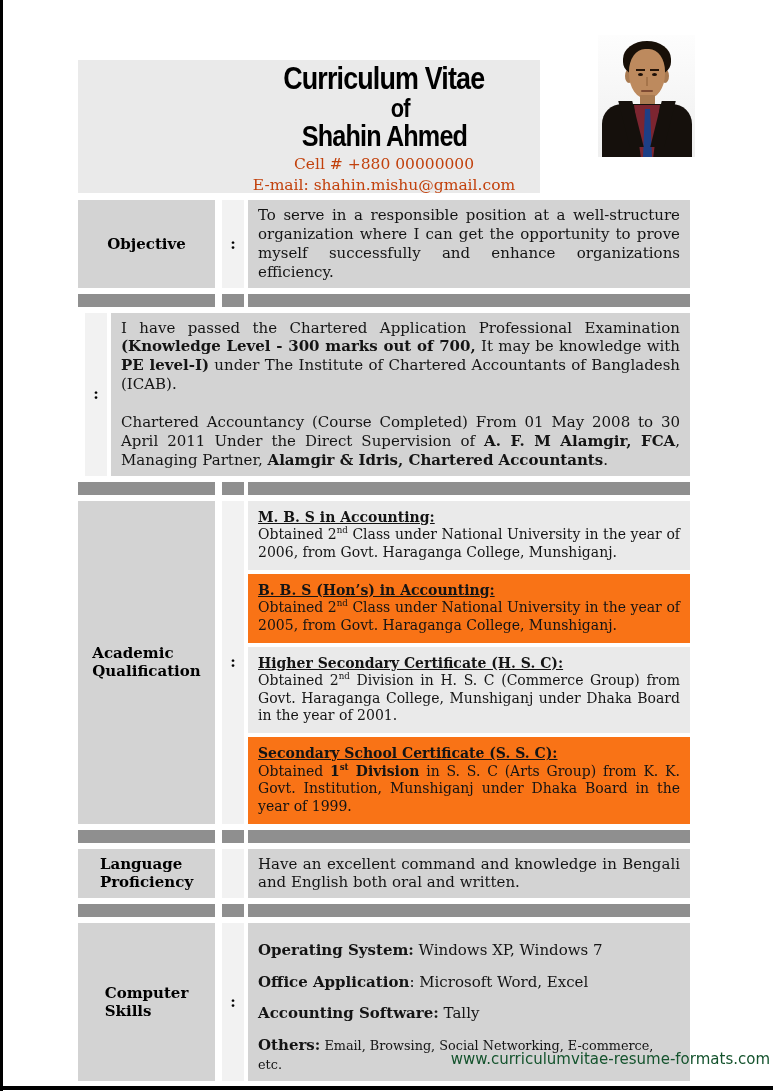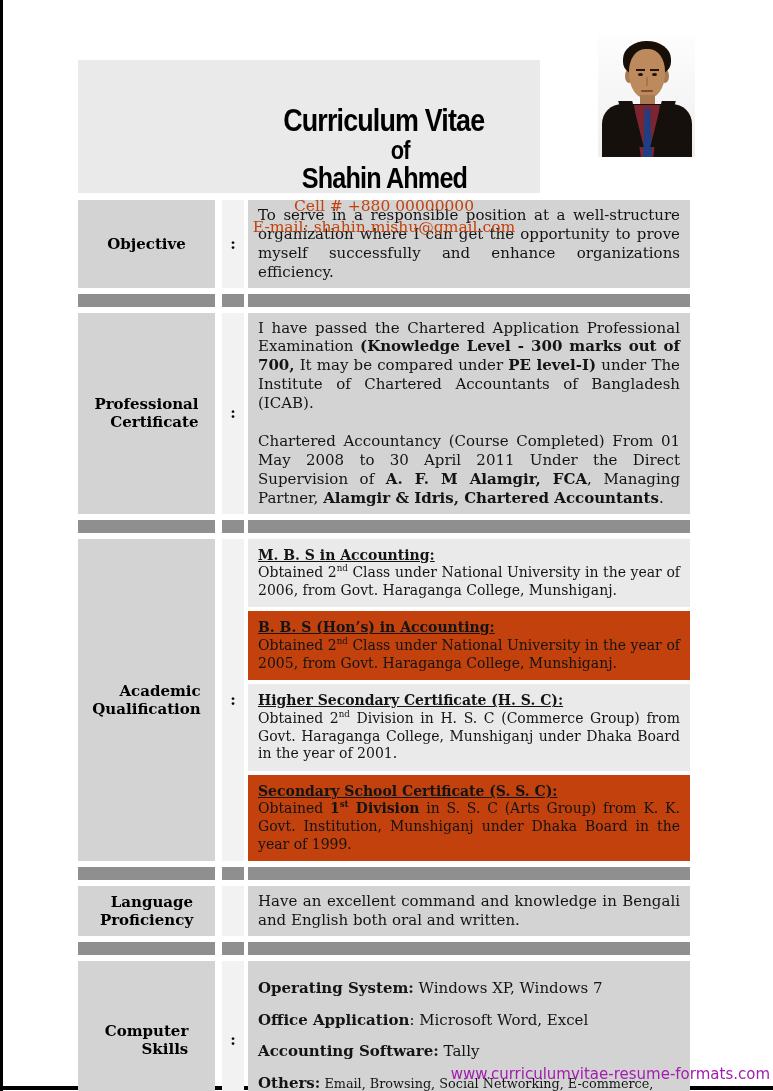--- a/index.html
+++ b/index.html
@@ -15,21 +15,21 @@
   .frame-bottom { position:absolute; left:0; bottom:1px; width:773px; height:4px; background:#000; }
 
   .content { position:absolute; left:78px; top:60px; width:612px; }
 
   
   .header { position:relative; height:133px; margin-bottom:7px; }
   .header-bg { position:absolute; left:0; top:0; width:462px; height:133px; background:#eaeaea; }
   .header-text { position:absolute; left:0; top:2px; width:100%; text-align:center; }
   .title { font-family:"Liberation Sans", sans-serif; font-weight:900; line-height:1.02; color:#000; }
   .cond  { display:inline-block; transform:scaleX(0.84); transform-origin:center; letter-spacing:-1px; }
-  .t1 { font-size:32px;margin-top:42px; }
+  .t1 { font-size:32px; }
   .t2 { font-size:26px;margin-left:32px; }
   .t3 { font-size:30px; }
   .contact { font-size:15.5px; line-height:1.18; margin-top:3px; color:#c2410c; }
 
   
   .photo { position:absolute; left:520px; top:-25px; width:97px; height:122px;
            background:linear-gradient(#fdfdfd,#efefef); overflow:hidden; }
   .photo div { position:absolute; }
   .ph-hair  { left:25px; top:6px;  width:48px; height:36px; background:#181008; border-radius:50% 50% 42% 42%; }
   .ph-earL  { left:27px; top:34px; width:8px;  height:14px; background:#a97б52; background:#a97b52; border-radius:50%; }
@@ -48,21 +48,21 @@
   .ph-tie   { left:45px; top:74px; width:9px; height:48px; background:#1d3f86;
               clip-path:polygon(22% 0,78% 0,100% 100%,0 100%); }
   .ph-lapL  { left:26px; top:66px; width:14px; height:46px; background:#15100c; transform:skewX(14deg); }
   .ph-lapR  { left:58px; top:66px; width:14px; height:46px; background:#15100c; transform:skewX(-14deg); }
 
   
   .row { display:flex; align-items:stretch; margin-bottom:6px; }
   .label-cell {
     width:137px; background:#d3d3d3;
     display:flex; align-items:center; justify-content:center;
-    text-align:right; font-weight:bold; font-size:15px; line-height:1.2;
+    text-align:left; font-weight:bold; font-size:15px; line-height:1.2;
     padding:4px 5px; box-sizing:border-box; white-space:pre-line; color:#000;
   }
   .gap1 { width:7px; }
   .gap2 { width:4px; }
   .colon-cell {
     width:22px; background:#f2f2f2;
     display:flex; align-items:center; justify-content:center;
     font-weight:bold; font-size:15px; color:#000;
   }
   .content-cell {
@@ -76,34 +76,34 @@
   
   .sep-row { display:flex; height:13px; margin-bottom:6px; }
   .sep-a { width:137px; background:#8f8f8f; }
   .sep-b { width:22px;  background:#8f8f8f; }
   .sep-c { flex:1;      background:#8f8f8f; }
 
   
   .edu-col { flex:1; display:flex; flex-direction:column; gap:4px; }
   .edu-block { padding:8px 10px; font-size:14px; line-height:1.26; text-align:justify; }
   .edu-light { background:#eaeaea; }
-  .edu-dark  { background:#c2410c; }
+  .edu-dark  { background:#f97316; }
   .edu-heading { font-weight:bold; text-decoration:underline; text-align:left; }
 
   
   .cs-line { text-align:left; line-height:1.3;margin-top:12px; }
 
   
   span.b { font-weight:bold; }
   span.sup { vertical-align:super; font-size:0.62em; line-height:0; }
   span.small { font-size:12.8px; }
 
   .footer-url {
-    position:absolute; right:3px; bottom:8px;
-    font-family:"DejaVu Sans", sans-serif; font-size:15px; color:#a21caf;padding-left:40px;
+    position:absolute; right:3px; bottom:23px;
+    font-family:"DejaVu Sans", sans-serif; font-size:15px; color:#14532d;padding-left:40px;
   }
 </style>
 </head>
 <body>
 
 <div class="frame-left"></div>
 <div class="frame-bottom"></div>
 
 <div class="content">
 
@@ -148,27 +148,25 @@
 
   <div class="sep-row">
     <div class="sep-a"></div>
       <div class="gap1"></div>
       <div class="sep-b"></div>
       <div class="gap2"></div>
       <div class="sep-c"></div>
   </div>
 
   <div class="row">
-    <div class="label-cell">Professional
-Certificate</div>
-    <div class="gap1"></div>
-    <div class="colon-cell">:</div>
-    <div class="gap2"></div>
-    <div class="content-cell">
-      <p><span>I have passed the Chartered Application Professional Examination </span><span class="b">(Knowledge Level - 300 marks out of 700,</span><span> It may be compared under </span><span class="b">PE level-I)</span><span> under The Institute of Chartered Accountants of Bangladesh (ICAB).</span></p>
+    <div class="gap1"></div>
+    <div class="colon-cell">:</div>
+    <div class="gap2"></div>
+    <div class="content-cell">
+      <p><span>I have passed the Chartered Application Professional Examination </span><span class="b">(Knowledge Level - 300 marks out of 700,</span><span> It may be knowledge with </span><span class="b">PE level-I)</span><span> under The Institute of Chartered Accountants of Bangladesh (ICAB).</span></p>
       <p><span>Chartered Accountancy (Course Completed) From 01 May 2008 to 30 April 2011 Under the Direct Supervision of </span><span class="b">A. F. M Alamgir, FCA</span><span>, Managing Partner, </span><span class="b">Alamgir &amp; Idris, Chartered Accountants</span><span>.</span></p>
     </div>
   </div>
 
   <div class="sep-row">
     <div class="sep-a"></div>
       <div class="gap1"></div>
       <div class="sep-b"></div>
       <div class="gap2"></div>
       <div class="sep-c"></div>

